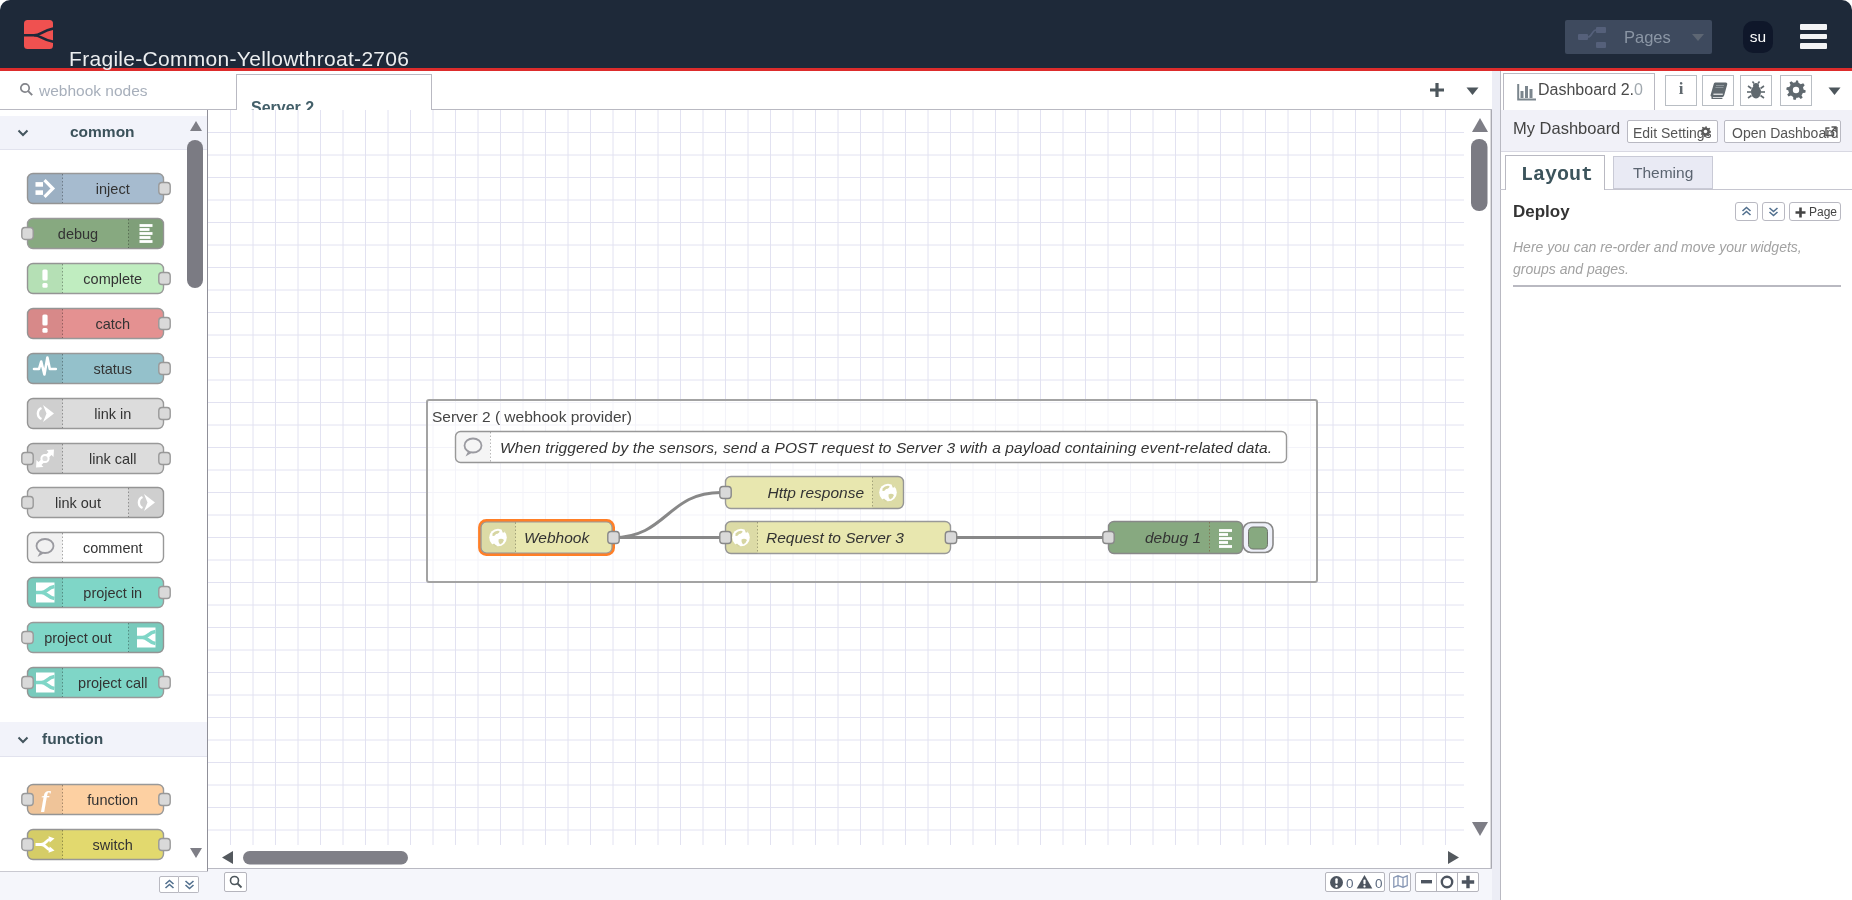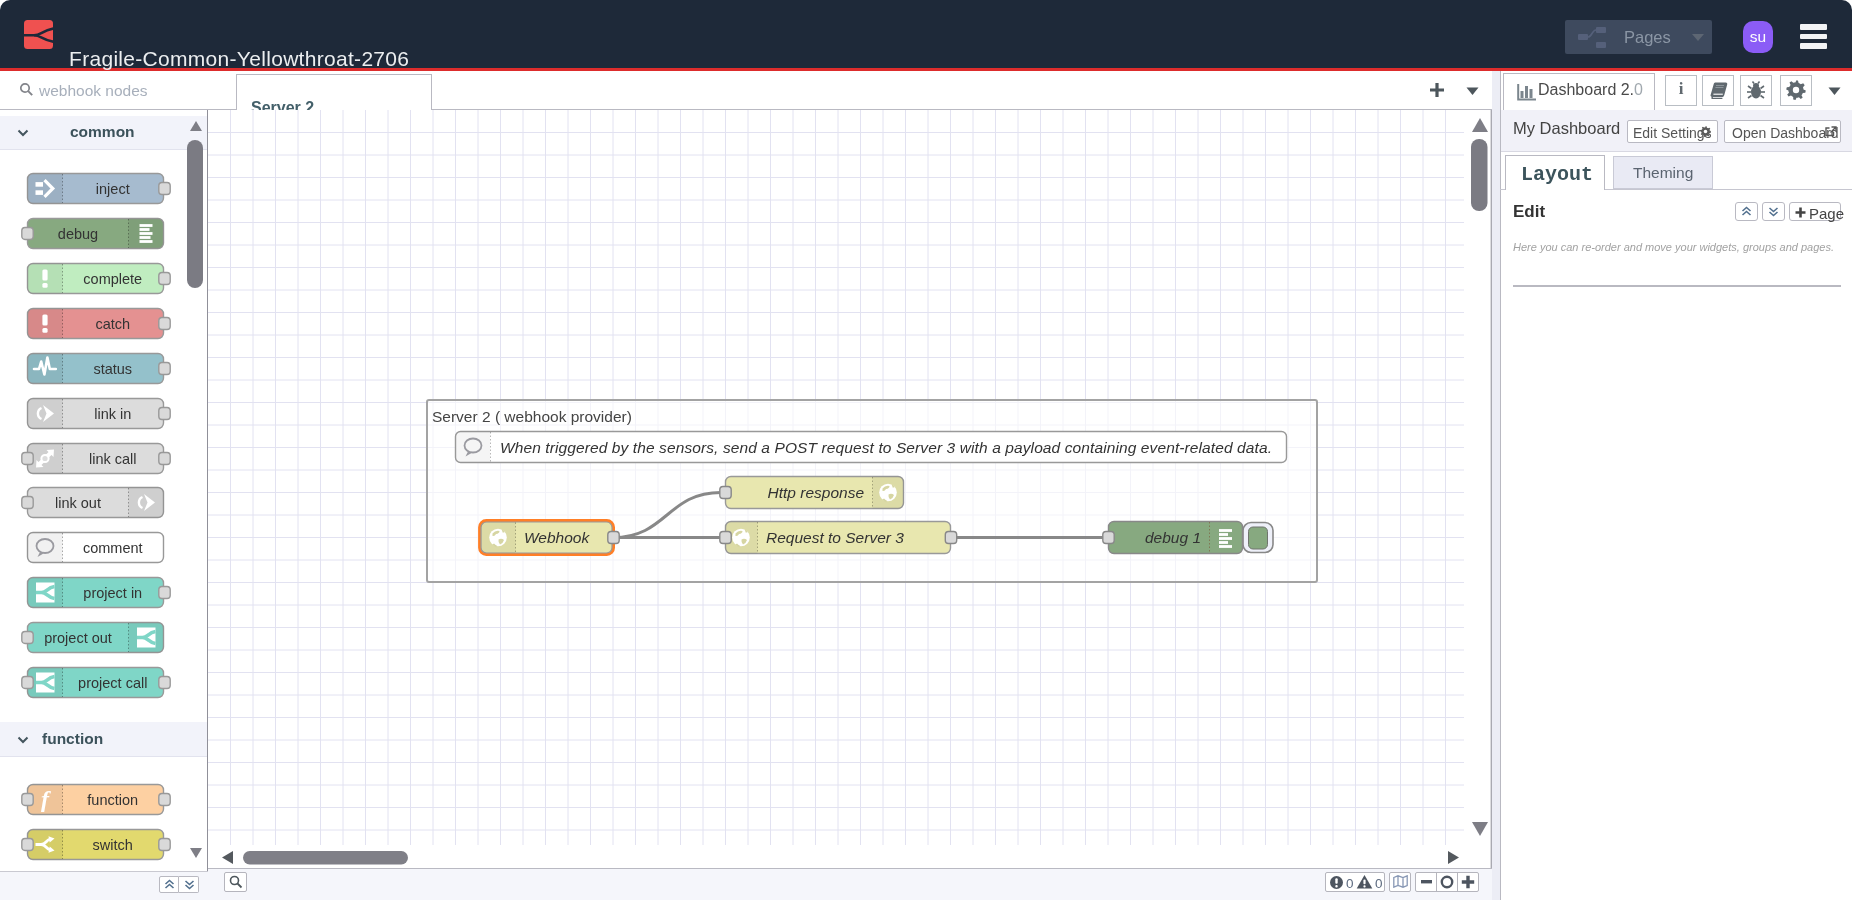--- a/index.html
+++ b/index.html
@@ -25,21 +25,21 @@
     <rect x="0" y="7" width="10" height="6" rx="1" fill="#55607a"></rect>
     <rect x="18" y="0" width="10" height="6" rx="1" fill="#55607a"></rect>
     <rect x="18" y="15" width="10" height="6" rx="1" fill="#55607a"></rect>
     <path d="M10 10 C14 10 14 3 18 3" stroke="#55607a" stroke-width="1.6" fill="none"></path>
   </svg>
   <div class="abs" style="left:1624px;top:28px;font-size:16.5px;color:#8b96a5;">Pages</div>
   <svg class="abs" style="left:1691px;top:33px;" width="14" height="9" viewBox="0 0 14 9">
       <path d="M1 1 L7 8 L13 1 Z" fill="#5d6673"></path>
     </svg>
 
-  <div class="abs" style="left:1743px;top:21px;width:30px;height:32px;background:#8b5cf6;border-radius:10px;color:#fdfdfd;font-size:15.5px;text-align:center;line-height:31px;">su</div>
+  <div class="abs" style="left:1743px;top:21px;width:30px;height:32px;background:#0f172a;border-radius:10px;color:#fdfdfd;font-size:15.5px;text-align:center;line-height:31px;">su</div>
 
   <div class="abs" style="left:1800px;top:24px;width:27px;height:5.5px;background:#f2f3f5;border-radius:1px;"></div>
   <div class="abs" style="left:1800px;top:33.5px;width:27px;height:5.5px;background:#f2f3f5;border-radius:1px;"></div>
   <div class="abs" style="left:1800px;top:43px;width:27px;height:5.5px;background:#f2f3f5;border-radius:1px;"></div>
 
   <div class="abs" style="left:0;top:71px;width:236px;height:39px;background:#fff;border-right:1px solid #c3c3cb;border-bottom:1px solid #c3c3cb;"></div>
   <svg class="abs" style="left:19px;top:82px;" width="15" height="15" viewBox="0 0 15 15">
       <circle cx="6" cy="6" r="4.2" fill="none" stroke="#82848a" stroke-width="1.7"></circle>
       <path d="M9.2 9.2 L13.2 13.2" stroke="#82848a" stroke-width="1.9"></path>
     </svg>
@@ -493,29 +493,29 @@
   <svg class="abs" style="left:1825px;top:126px;" width="12" height="11" viewBox="0 0 12 11">
       <path d="M8.5 6 V9.5 H1 V2 H4.5 M6.5 1 H11 V5.5 M11 1 L5.5 6.5" fill="none" stroke="#555" stroke-width="1.4"></path>
     </svg>
 
   <div class="abs" style="left:1500px;top:189px;width:352px;height:1px;background:#c6c6d0;"></div>
   <div class="abs" style="left:1505px;top:155px;width:100px;height:35px;background:#fff;border:1px solid #b9b9c2;border-bottom:none;"></div>
   <div class="abs" style="left:1521px;top:163px;font-size:20px;font-weight:bold;color:#3c545c;font-family:Liberation Mono, monospace;">Layout</div>
   <div class="abs" style="left:1613px;top:156px;width:100px;height:33px;background:#e9eaf4;border:1px solid #c9cad6;"></div>
   <div class="abs" style="left:1633px;top:164px;font-size:15.5px;color:#5b6470;">Theming</div>
 
-  <div class="abs" style="left:1513px;top:202px;font-size:17px;font-weight:bold;color:#333;">Edit</div>
+  <div class="abs" style="left:1513px;top:202px;font-size:17px;font-weight:bold;color:#333;">Deploy</div>
   <div class="abs" style="left:1735px;top:202px;width:23px;height:19px;background:#fff;border:1px solid #b9b9c2;border-radius:3px;"></div>
   <div class="abs" style="left:1762px;top:202px;width:23px;height:19px;background:#fff;border:1px solid #b9b9c2;border-radius:3px;"></div>
   <div class="abs" style="left:1789px;top:202px;width:52px;height:19px;background:#fff;border:1px solid #b9b9c2;border-radius:3px;"></div>
   <svg class="abs" style="left:1741px;top:206px;" width="11" height="11" viewBox="0 0 11 11">
       <path d="M1.5 5 L5.5 1.5 L9.5 5 M1.5 9 L5.5 5.5 L9.5 9" fill="none" stroke="#52708e" stroke-width="1.6"></path>
     </svg>
   <svg class="abs" style="left:1768px;top:206px;" width="11" height="11" viewBox="0 0 11 11">
       <path d="M1.5 2 L5.5 5.5 L9.5 2 M1.5 6 L5.5 9.5 L9.5 6" fill="none" stroke="#52708e" stroke-width="1.6"></path>
     </svg>
   <svg class="abs" style="left:1795px;top:206.5px;" width="11" height="11" viewBox="0 0 11 11">
       <path d="M5.5 0.5 V10.5 M0.5 5.5 H10.5" stroke="#444" stroke-width="2.6"></path>
     </svg>
-  <div class="abs" style="left:1809px;top:205px;font-size:15px;color:#444;">Page</div>
-  <div class="abs" style="left:1513px;top:237px;width:330px;font-size:11px;font-style:italic;color:#a2a2a2;line-height:21.5px;">Here you can re-order and move your widgets, groups and pages.</div>
+  <div class="abs" style="left:1809px;top:205px;font-size:12px;color:#444;">Page</div>
+  <div class="abs" style="left:1513px;top:237px;width:330px;font-size:14px;font-style:italic;color:#a2a2a2;line-height:21.5px;">Here you can re-order and move your widgets, groups and pages.</div>
   <div class="abs" style="left:1513px;top:285px;width:328px;height:2px;background:#b9b9c1;"></div>
 </div>
 
 </body></html>

